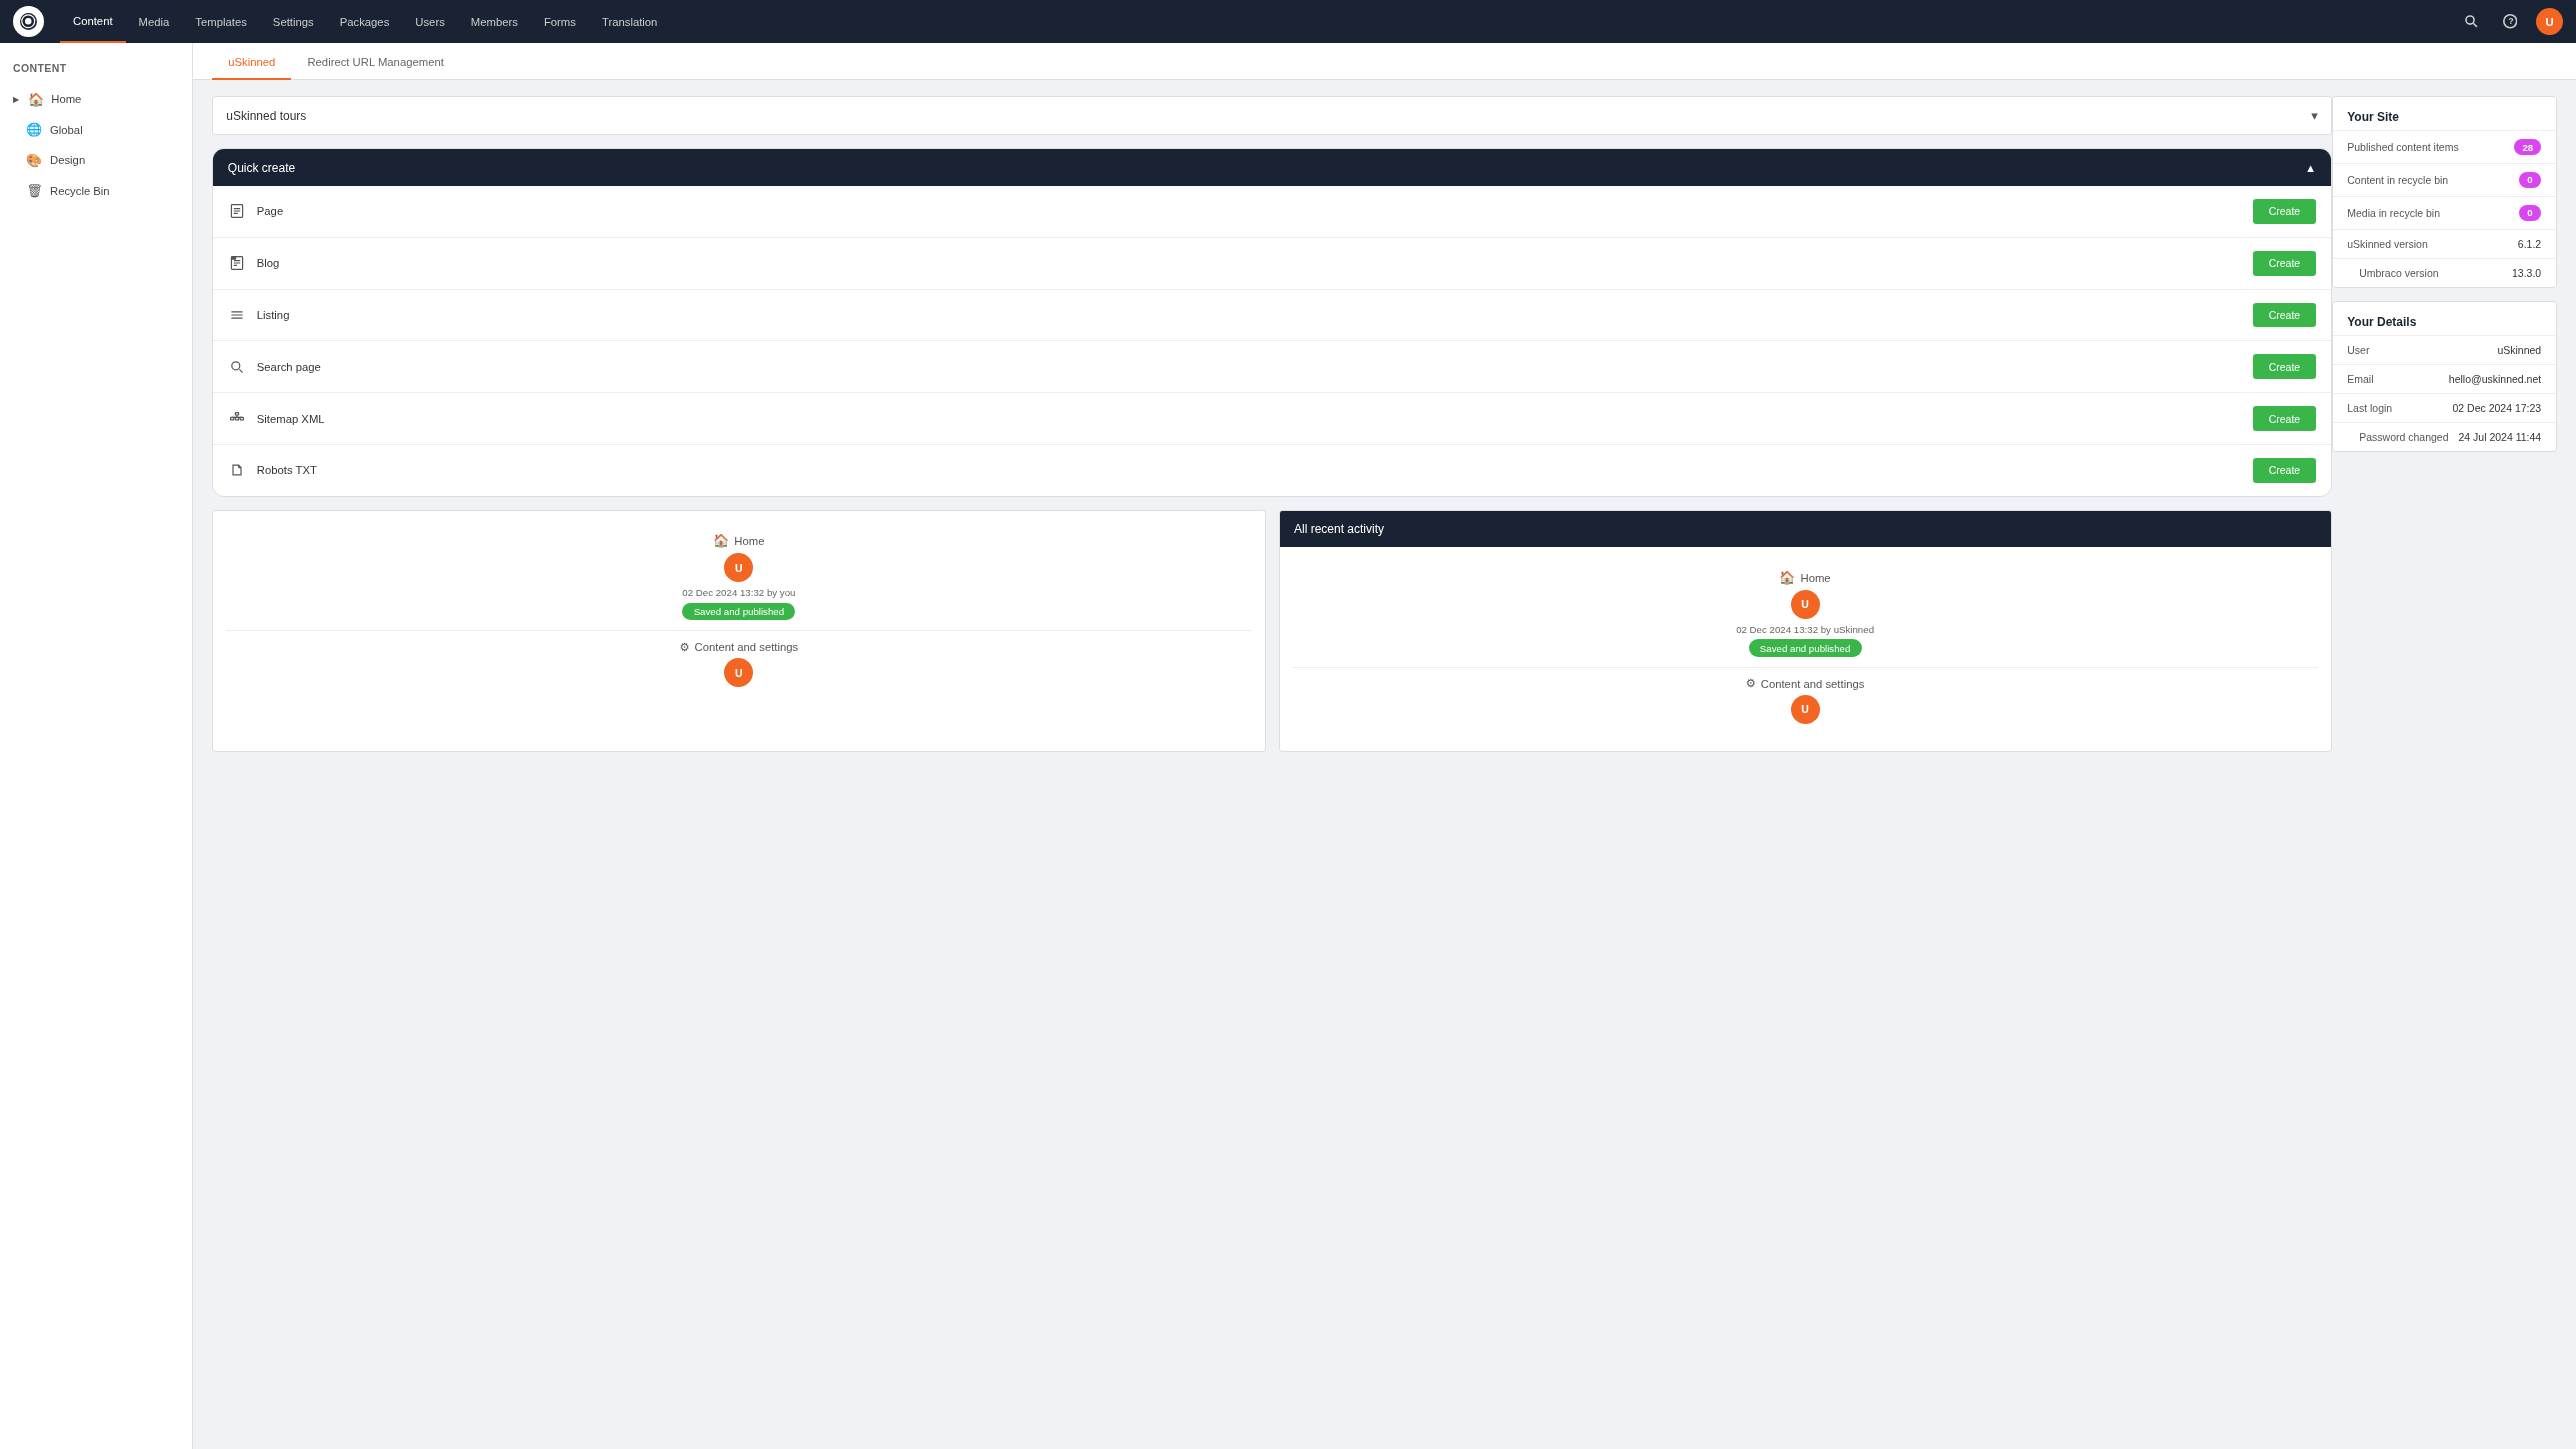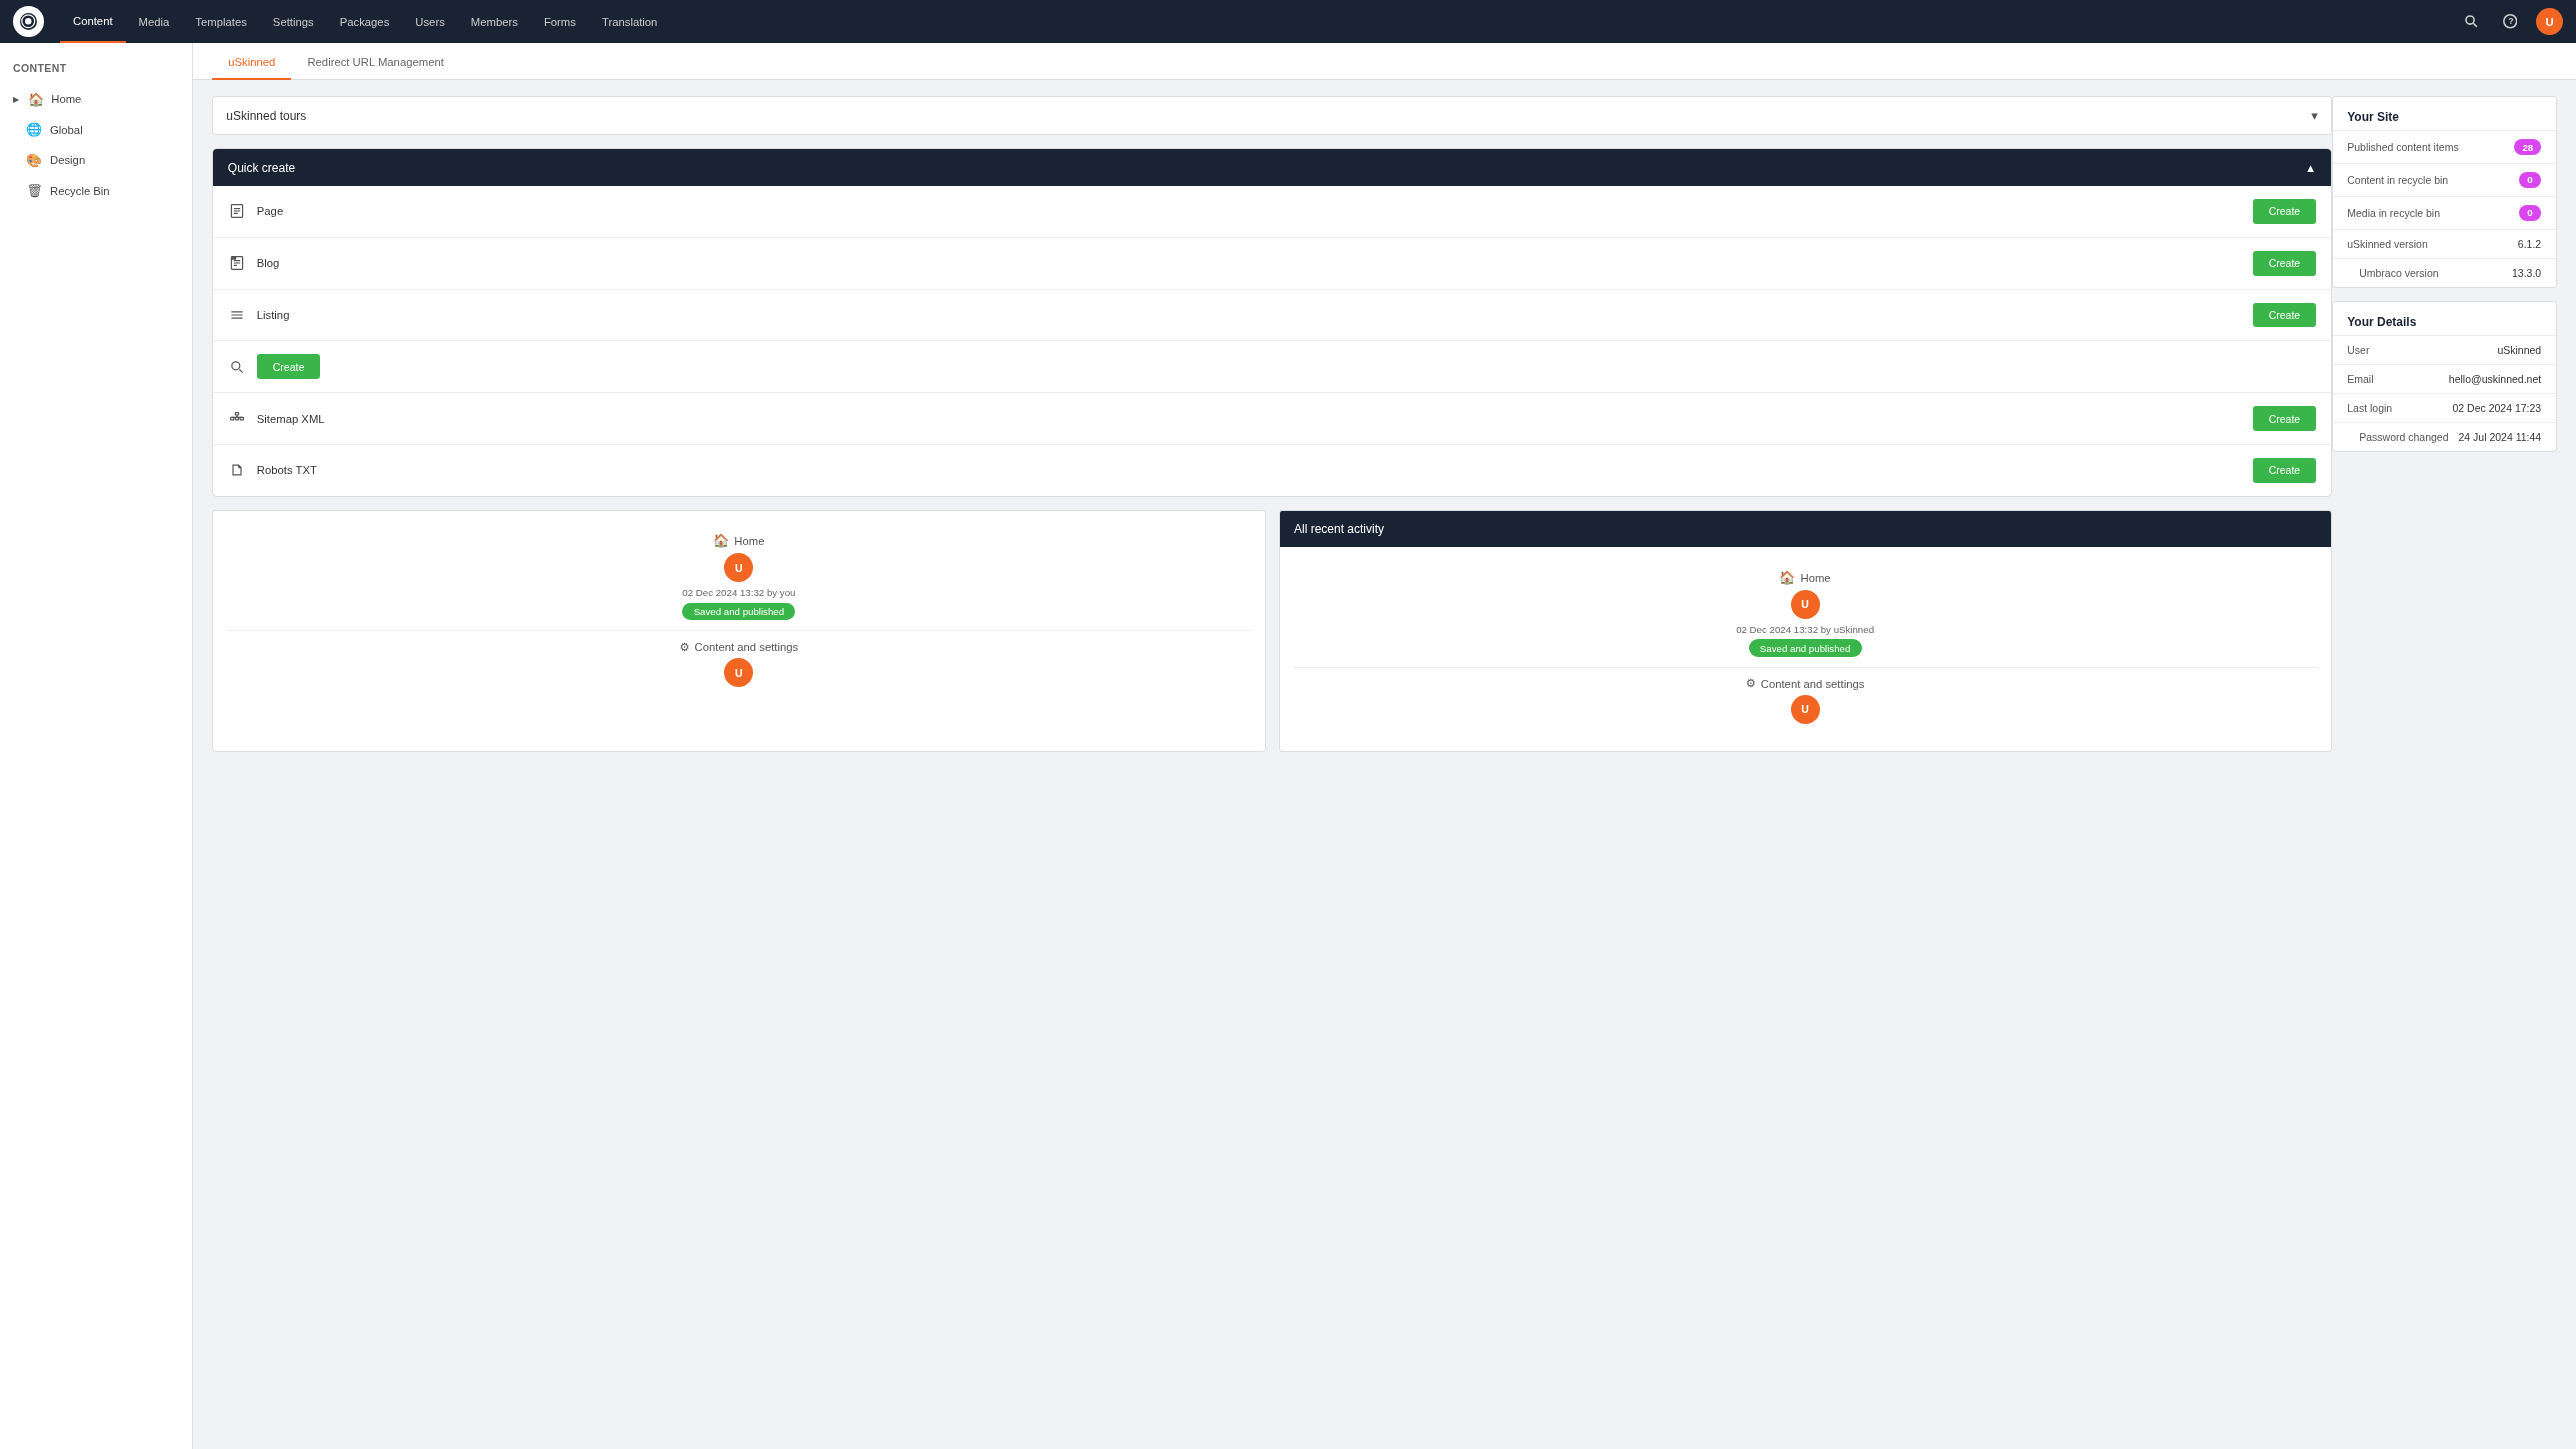--- a/index.html
+++ b/index.html
@@ -171,21 +171,21 @@
       margin-bottom: 13px;
       cursor: pointer;
       font-size: 12px;
       color: #333;
     }
 
     
     .quick-create-section {
       background: #fff;
       border: 0.8px solid #ddd;
-      border-radius: 5px;
+      border-radius: 12px;
       margin-bottom: 13px;
       overflow: hidden;
     }
     .qc-header {
       background: #1a2333;
       color: #fff;
       padding: 11.3px 14.5px;
       display: flex;
       align-items: center;
       justify-content: space-between;
@@ -476,20 +476,21 @@
             <button class="create-btn">Create</button>
           </div>
 
           <div class="qc-row">
             <span class="qc-icon">
               <svg width="16" height="16" viewBox="0 0 20 20" fill="none" stroke="#555" stroke-width="1.5">
                 <circle cx="8.5" cy="8.5" r="5"></circle>
                 <line x1="13" y1="13" x2="17" y2="17"></line>
               </svg>
             </span>
+            <span class="qc-label">Search page</span>
             <button class="create-btn">Create</button>
           </div>
 
           <div class="qc-row">
             <span class="qc-icon">
               <svg width="16" height="16" viewBox="0 0 20 20" fill="none" stroke="#555" stroke-width="1.5">
                 <rect x="8" y="2" width="4" height="3" rx="0.5"></rect>
                 <rect x="2" y="8" width="4" height="3" rx="0.5"></rect>
                 <rect x="8" y="8" width="4" height="3" rx="0.5"></rect>
                 <rect x="14" y="8" width="4" height="3" rx="0.5"></rect>

